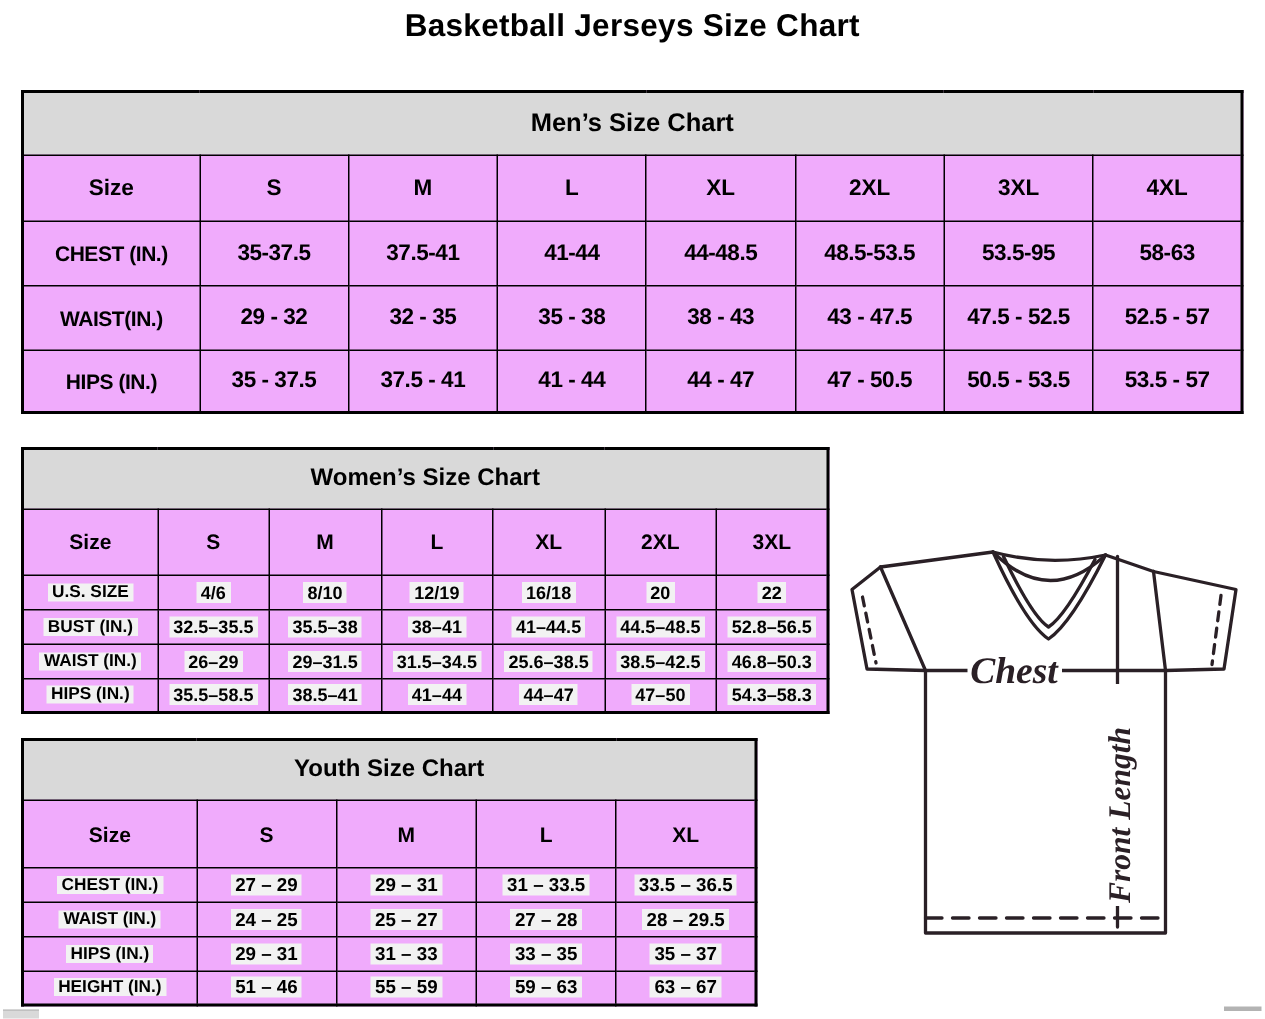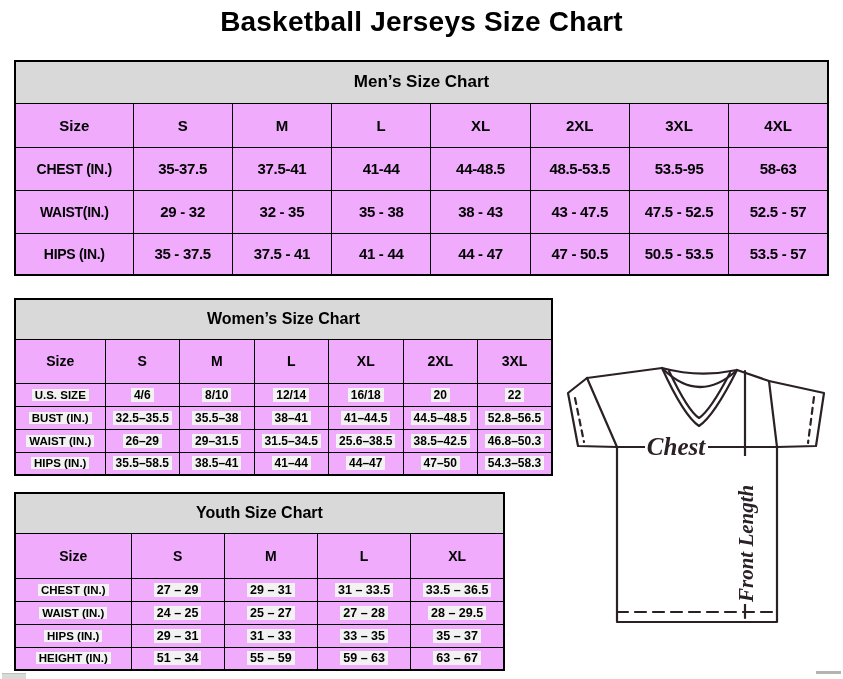--- a/index.html
+++ b/index.html
@@ -3,21 +3,21 @@
 <meta charset="utf-8">
 <style>
   html,body { margin:0; padding:0; }
   body {
     width:843px; height:679px; position:relative; background:#ffffff;
     font-family:"Liberation Sans", sans-serif; color:#000;
     overflow:hidden;
   }
   .page-title {
     position:absolute; left:0; top:6px; width:843px; text-align:center;
-    font-size:28px; font-weight:bold; letter-spacing:0.2px;
+    font-size:21px; font-weight:bold; letter-spacing:0.2px;
   }
   table.sizechart {
     position:absolute; border-collapse:collapse; table-layout:fixed;
     border:2px solid #000; background:#f0abfc;
   }
   table.sizechart td, table.sizechart th { border:1px solid #000; text-align:center; padding:0; font-weight:bold; }
   .bar td { background:#d9d9d9; font-size:17px; }
   .h40 { height:40px;margin-top:28px; } .h42 { height:42px; } .h43 { height:43px; }
   .h44 { height:44px; } .h45 { height:45px; } .h23 { height:23px; }
 
@@ -139,21 +139,21 @@
     <th>M</th>
     <th>L</th>
     <th>XL</th>
     <th>2XL</th>
     <th>3XL</th>
   </tr>
   <tr class="h23">
     <td class="lbl"><span class="hl">U.S. SIZE</span></td>
     <td class="val"><span class="hl">4/6</span></td>
     <td class="val"><span class="hl">8/10</span></td>
-    <td class="val"><span class="hl">12/14</span></td>
+    <td class="val"><span class="hl">12/19</span></td>
     <td class="val"><span class="hl">16/18</span></td>
     <td class="val"><span class="hl">20</span></td>
     <td class="val"><span class="hl">22</span></td>
   </tr>
   <tr class="h23">
     <td class="lbl"><span class="hl">BUST (IN.)</span></td>
     <td class="val"><span class="hl">32.5–35.5</span></td>
     <td class="val"><span class="hl">35.5–38</span></td>
     <td class="val"><span class="hl">38–41</span></td>
     <td class="val"><span class="hl">41–44.5</span></td>
@@ -216,21 +216,21 @@
   </tr>
   <tr class="h23">
     <td class="lbl"><span class="hl">HIPS (IN.)</span></td>
     <td class="val"><span class="hl">29 – 31</span></td>
     <td class="val"><span class="hl">31 – 33</span></td>
     <td class="val"><span class="hl">33 – 35</span></td>
     <td class="val"><span class="hl">35 – 37</span></td>
   </tr>
   <tr class="h23">
     <td class="lbl"><span class="hl">HEIGHT (IN.)</span></td>
-    <td class="val"><span class="hl">51 – 34</span></td>
+    <td class="val"><span class="hl">51 – 46</span></td>
     <td class="val"><span class="hl">55 – 59</span></td>
     <td class="val"><span class="hl">59 – 63</span></td>
     <td class="val"><span class="hl">63 – 67</span></td>
   </tr>
 </tbody>
   </table>
 
 <svg id="diagram" viewBox="0 0 285 266" xmlns="http://www.w3.org/2000/svg">
   <g fill="none" stroke="#2a2026" stroke-width="2.2" stroke-linejoin="round" stroke-linecap="round">
 

